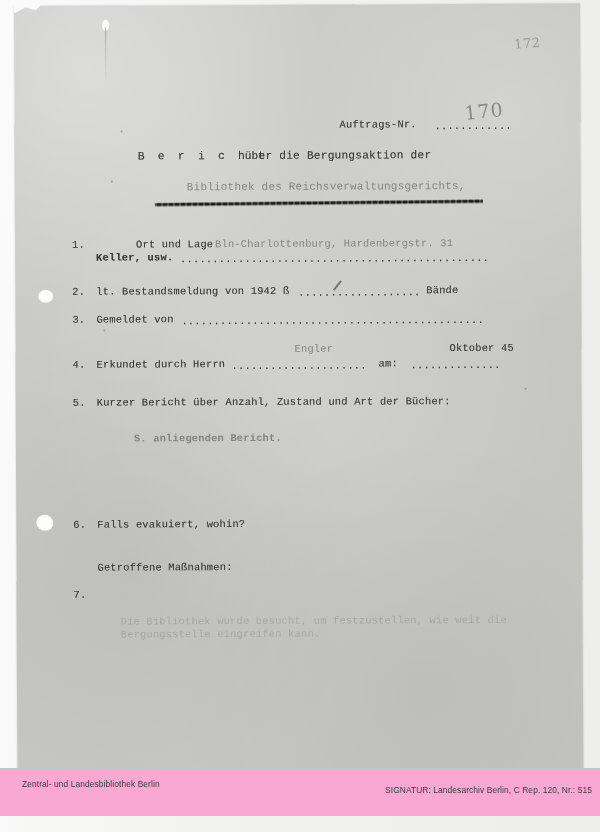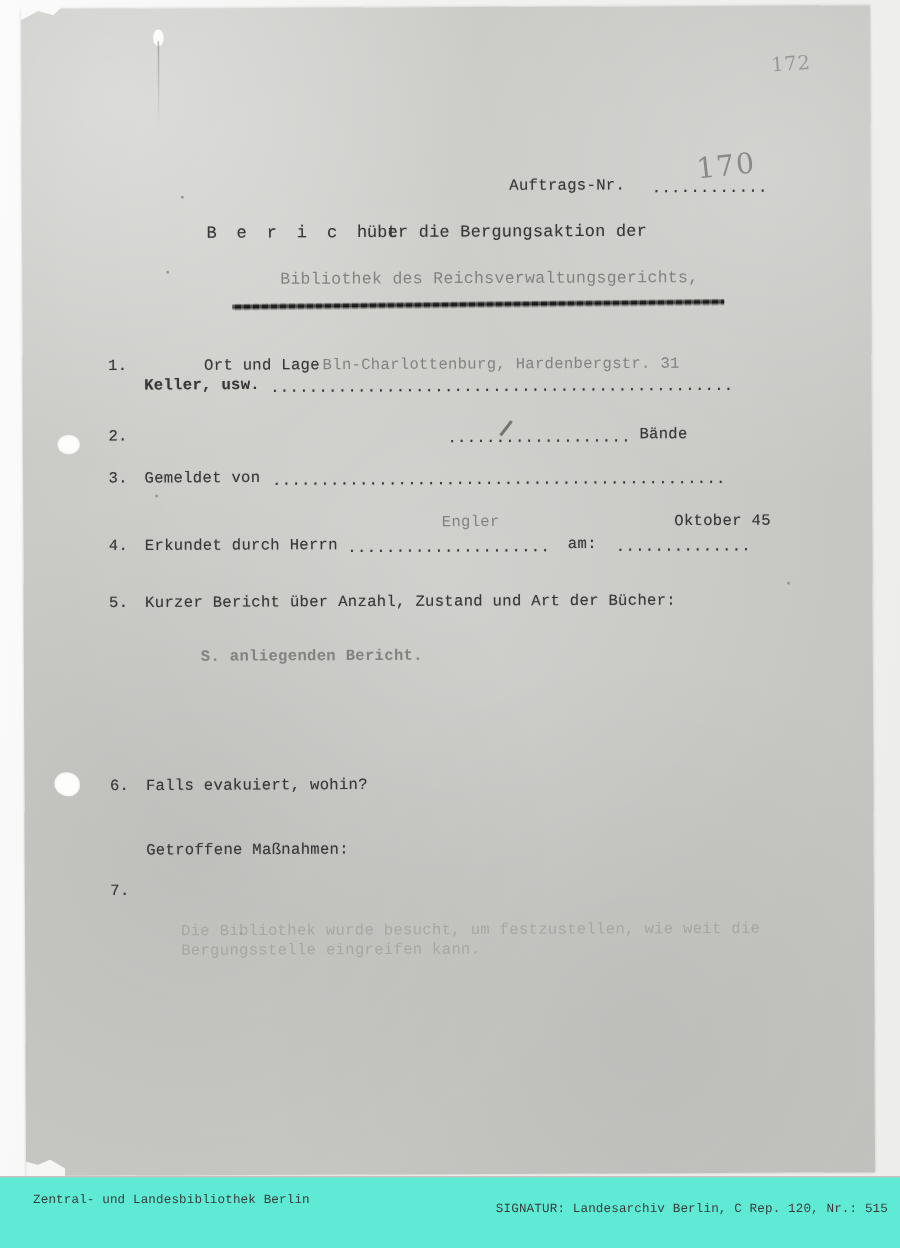--- a/index.html
+++ b/index.html
@@ -178,24 +178,23 @@
     background: #6e6e6b;
     opacity: 0.55;
     border-radius: 50%;
   }
 
   
   .footer {
     position: absolute;
     left: 0;
     right: 0;
-    bottom: 0;
+    bottom: 16px;
     height: 48px;
-    background: #5eead4;
-    font-family: Liberation Mono, monospace;
+    background: #f9a8d4;
   }
   .footer-rule {
     position: absolute;
     left: 0; right: 0; top: 0;
     height: 1px;
     background: #c4c4c4;
   }
   .footer-left {
     position: absolute;
     left: 22px;
@@ -251,20 +250,21 @@
       <div class="ln" style="left:230px; top:145px; font-size:11.2px;">über die Bergungsaktion der</div>
       <div class="ln faint" style="left:172px; top:176px; font-size:11px;">Bibliothek des Reichsverwaltungsgerichts,</div>
 
       <div class="ln" style="left:57px; top:233px;">1.</div>
       <div class="ln" style="left:81px; top:233px;margin-left:40px;">Ort und Lage</div>
       <div class="ln faint" style="left:200px; top:233px;">Bln-Charlottenburg, Hardenbergstr. 31</div>
       <div class="ln" style="left:81px; top:246px;font-weight:bold;">Keller, usw.</div>
       <div class="ln" style="left:165px; top:248px;">................................................</div>
 
       <div class="ln" style="left:57px; top:280px;">2.</div>
+      <div class="ln" style="left:81px; top:280px;">lt. Bestandsmeldung von 1942 ß</div>
       <div class="ln" style="left:283px; top:282px;">...................</div>
       <div class="penslash" style="left:316px; top:280px;"></div>
       <div class="ln" style="left:411px; top:280px;">Bände</div>
 
       <div class="ln" style="left:57px; top:308px;">3.</div>
       <div class="ln" style="left:81px; top:308px;">Gemeldet von</div>
       <div class="ln" style="left:166px; top:310px;">...............................................</div>
 
       <div class="ln faint" style="left:279px; top:338px;">Engler</div>
       <div class="ln" style="left:434px; top:338px;">Oktober 45</div>

